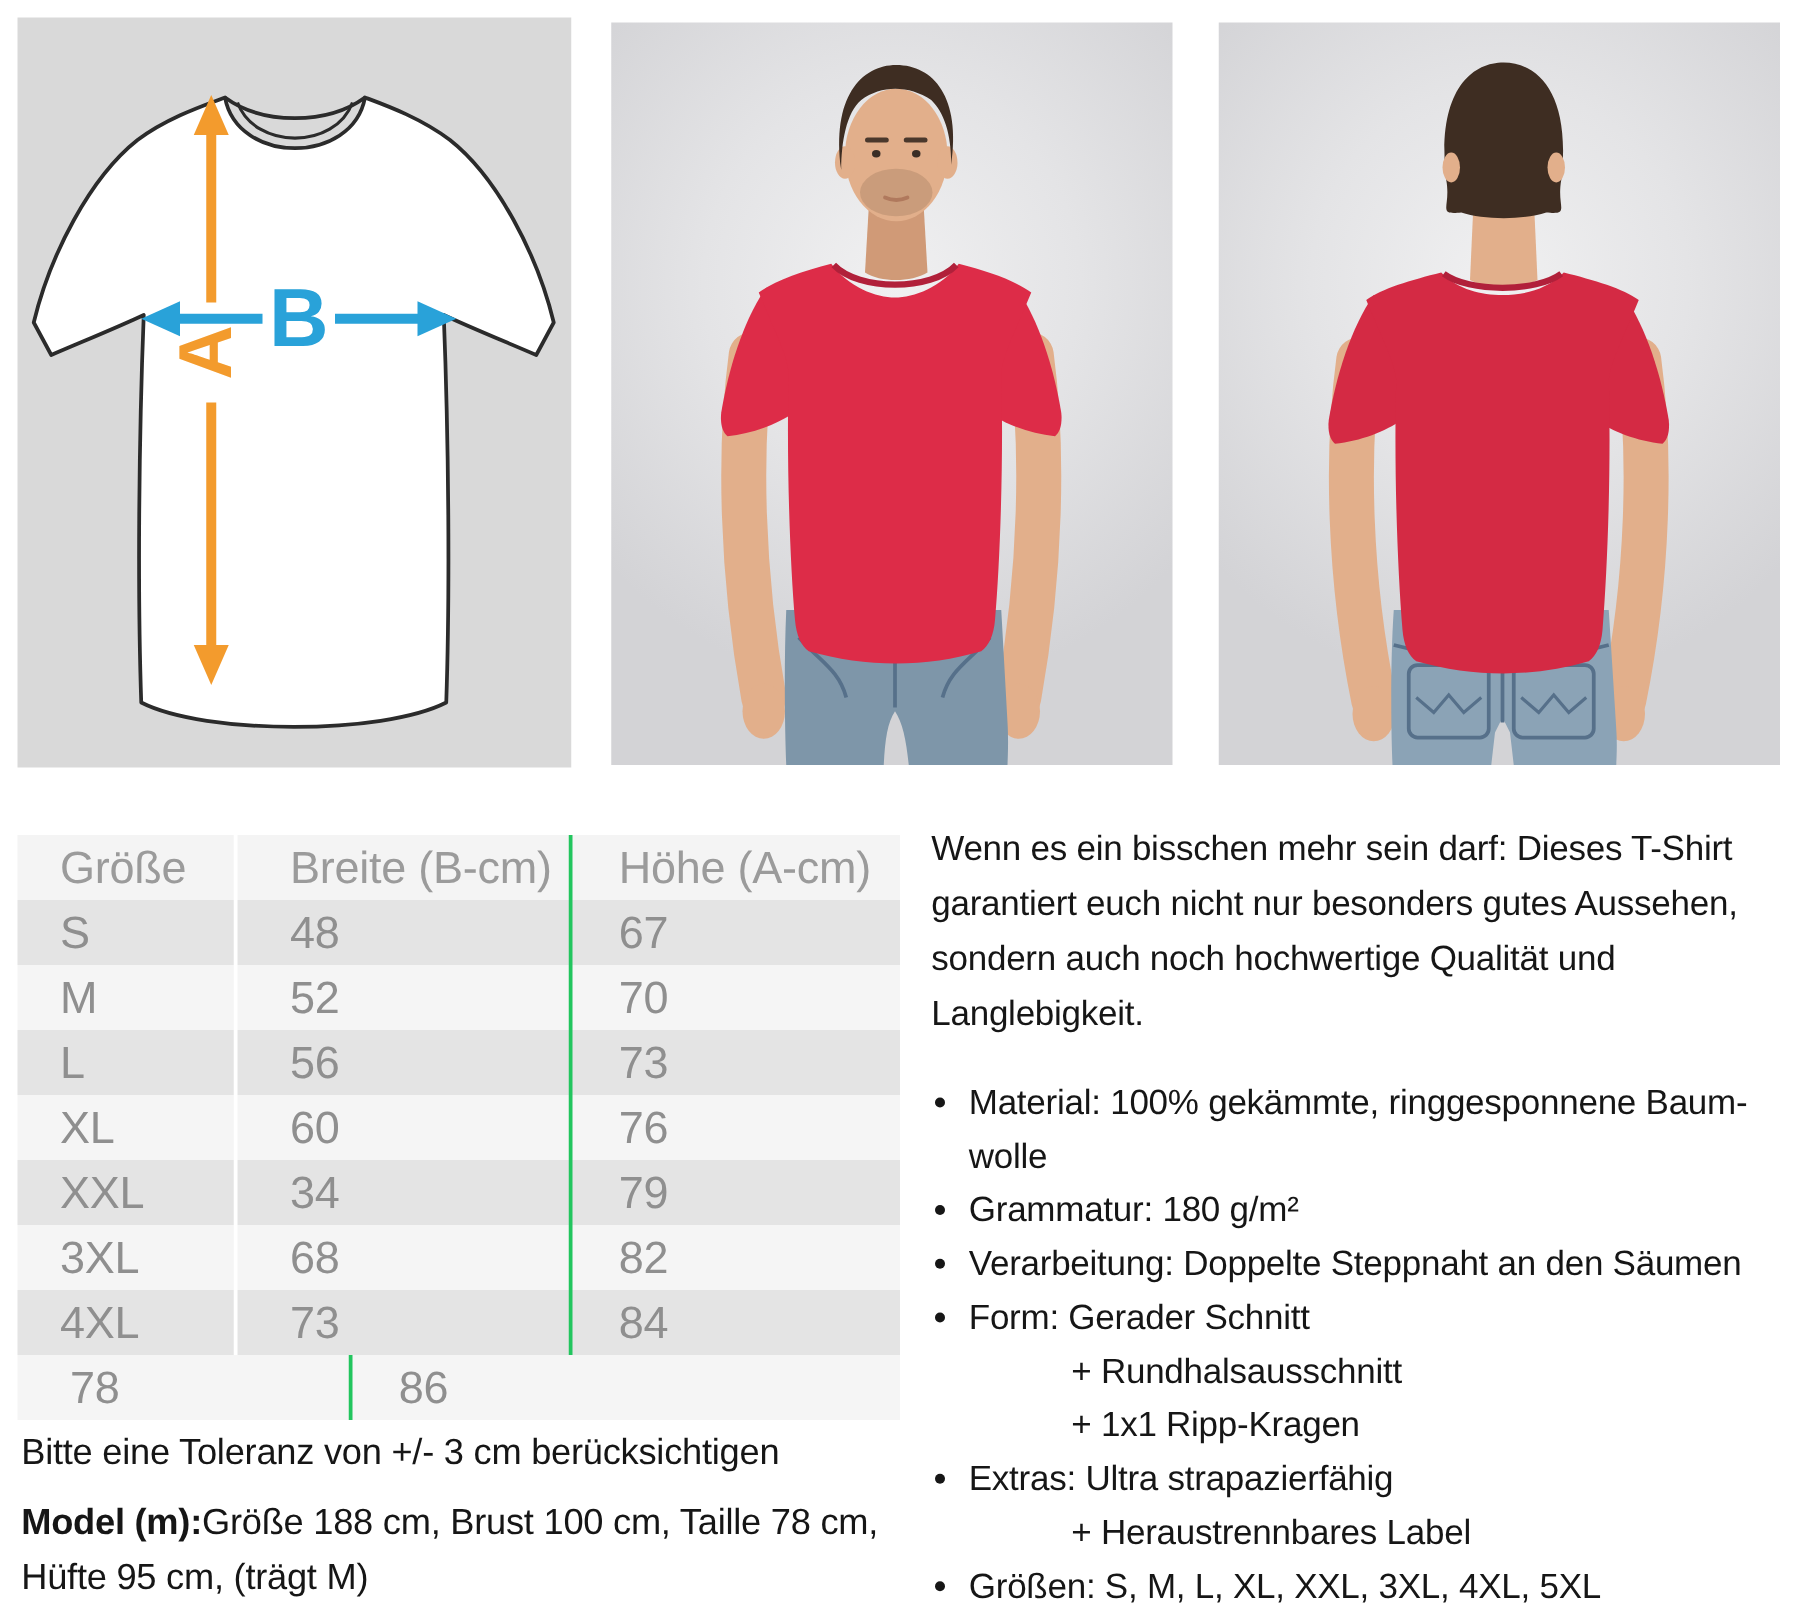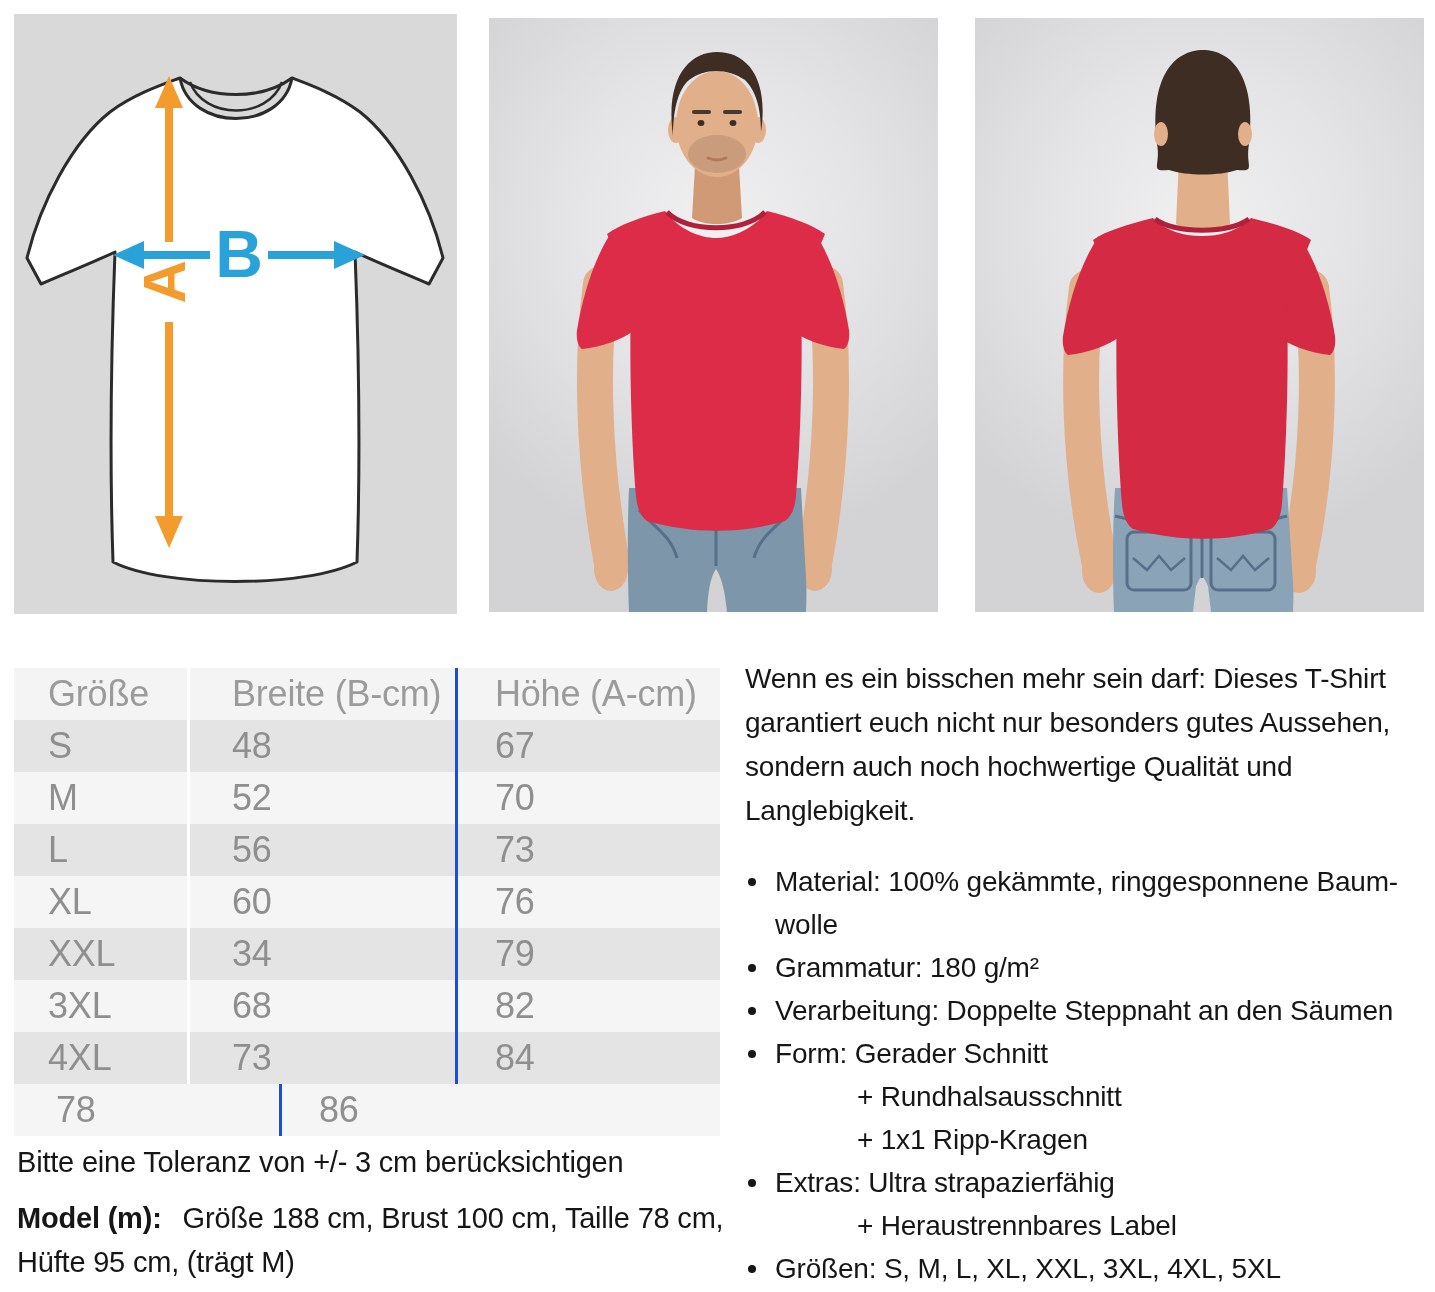--- a/index.html
+++ b/index.html
@@ -17,26 +17,26 @@
   svg{display:block;}
 
   
   #size-table{position:absolute;left:14px;top:668px;width:706px;font-size:36px;}
   .trow{display:flex;height:52px;align-items:center;}
   .trow.header{background:#f4f4f4;color:#9b9b9b;}
   .trow.dark{background:#e4e4e4;color:#8f8f8f;}
   .trow.light{background:#f5f5f5;color:#8f8f8f;}
   .tc{box-sizing:border-box;height:100%;display:flex;align-items:center;}
   .tc1{width:176px;padding-left:34px;border-right:3px solid #ffffff;}
-  .tc2{width:268px;padding-left:42px;border-right:3px solid #1d4ed8;}
+  .tc2{width:268px;padding-left:42px;border-right:3px solid #22c55e;}
   .tc3{flex:1;padding-left:37px;}
 
   #tolerance-note{position:absolute;left:17px;top:1146px;width:720px;font-size:29px;}
   #model-info{position:absolute;left:17px;top:1196px;width:724px;font-size:29px;line-height:44px;}
-  #model-info .b{font-weight:bold;margin-right:21px;}
+  #model-info .b{font-weight:bold;margin-right:0;}
 
   
   #description{position:absolute;left:745px;top:657px;width:700px;}
   #description p{margin:0;font-size:28px;line-height:44px;}
   #spec-list{list-style:none;margin:27px 0 0 0;padding:0;font-size:28px;line-height:43px;}
   #spec-list li{position:relative;padding-left:30px;}
   #spec-list li::before{
     content:"";position:absolute;left:3px;top:18px;width:8px;height:8px;border-radius:50%;background:#161616;}
   #spec-list li.sub{padding-left:112px;}
   #spec-list li.sub::before{display:none;}

